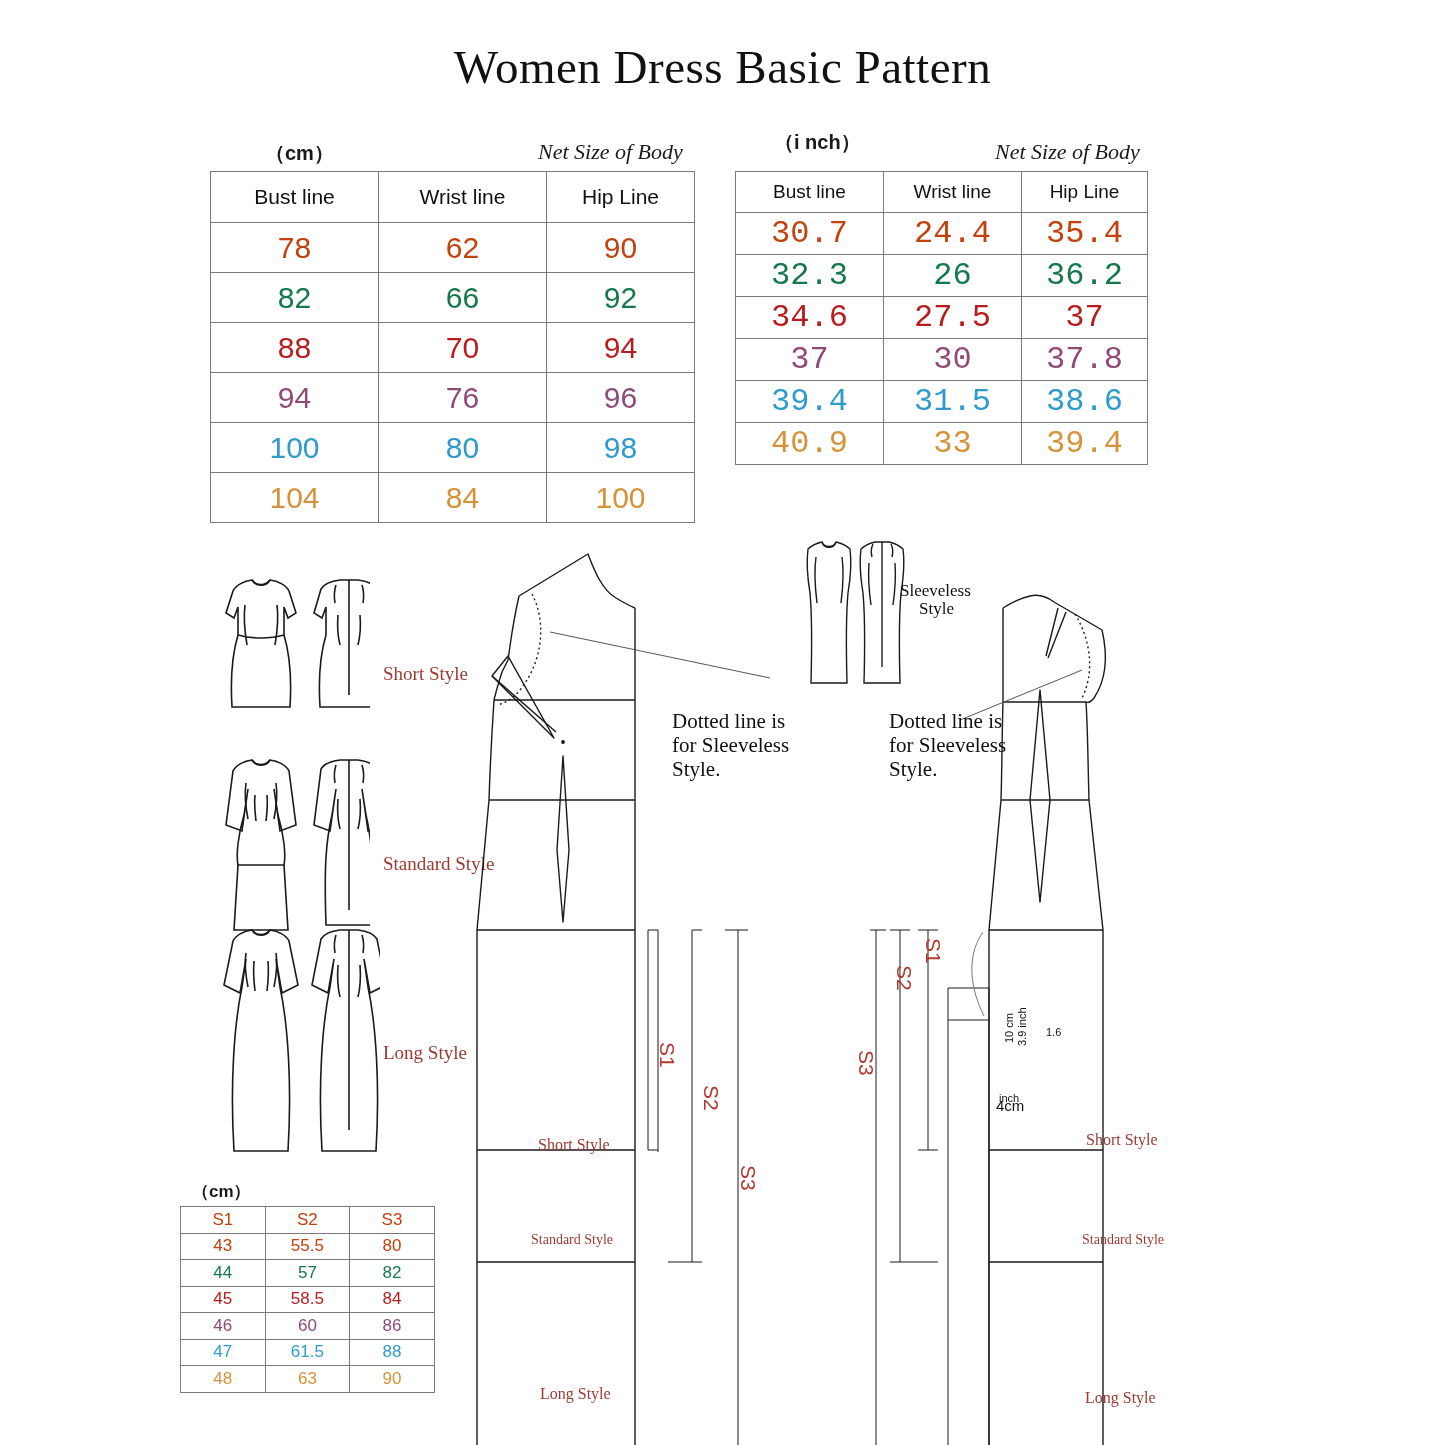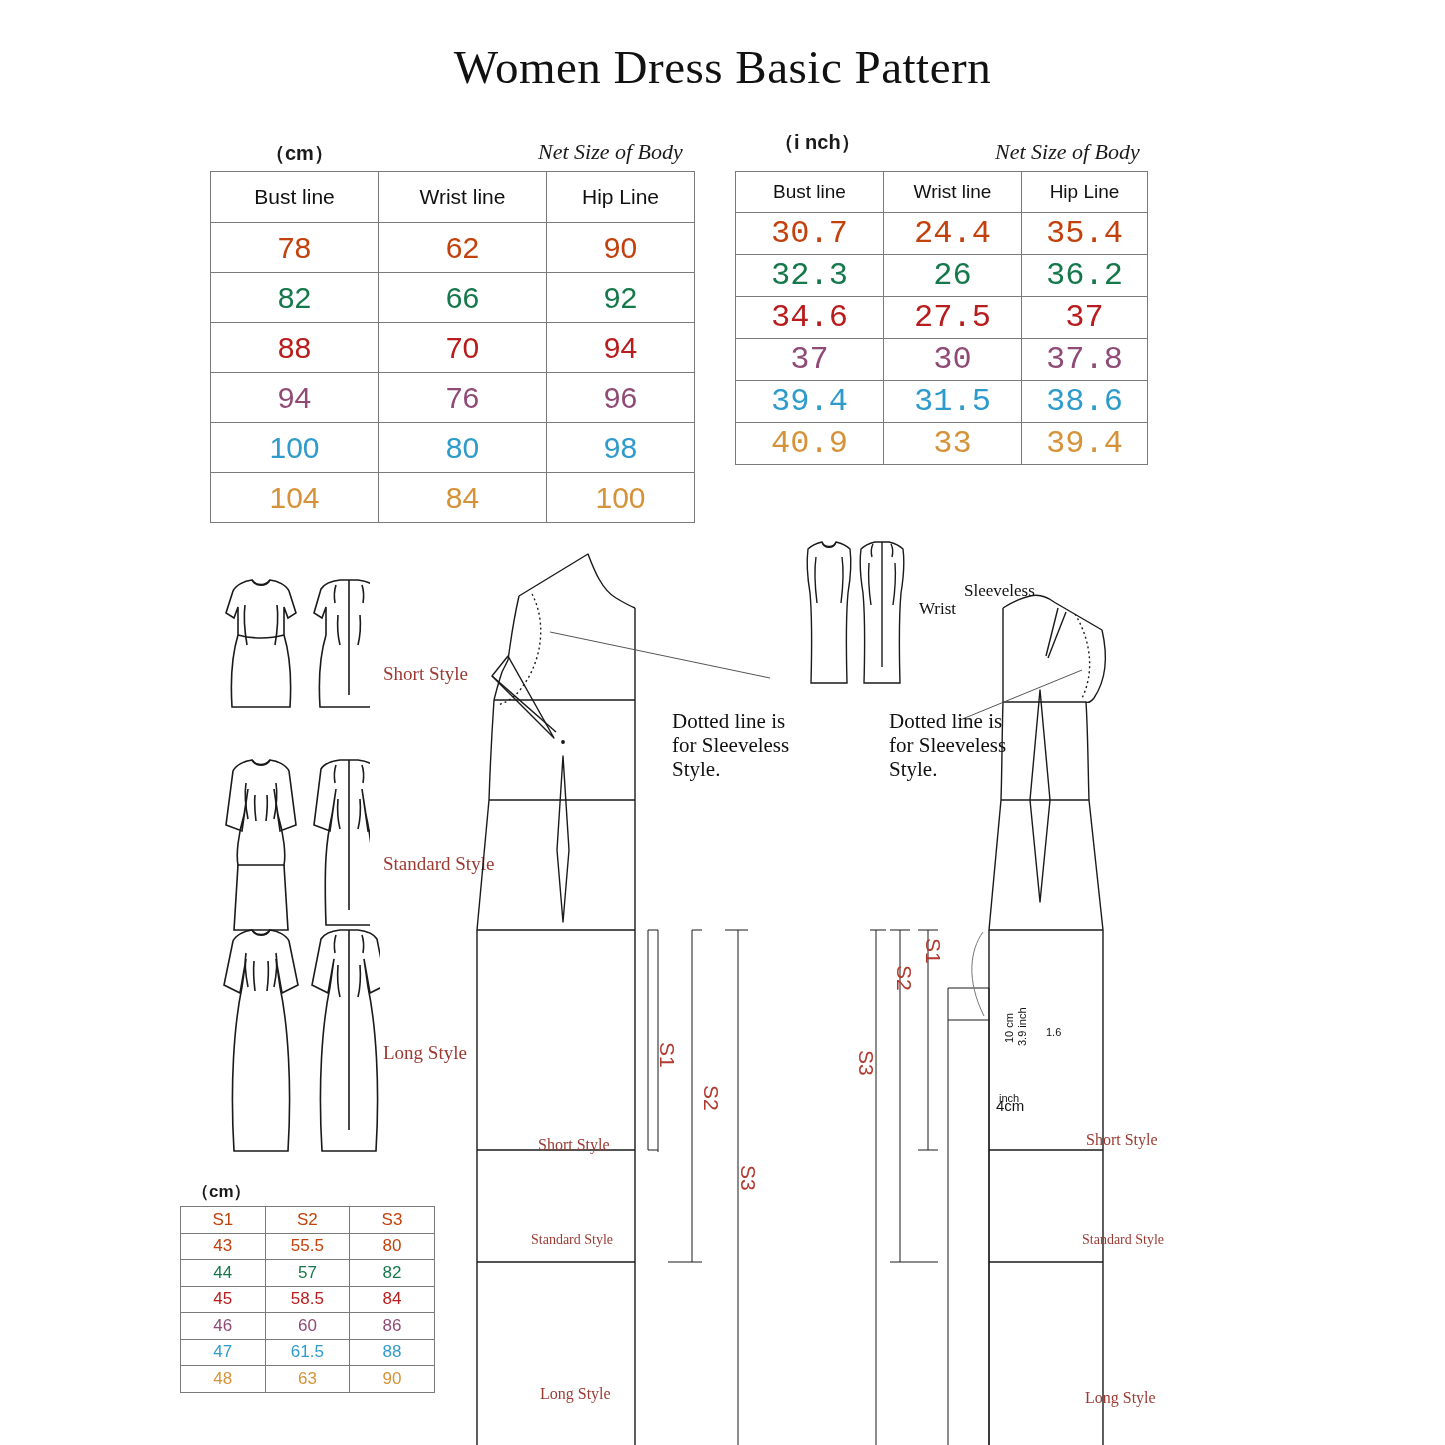--- a/index.html
+++ b/index.html
@@ -389,22 +389,22 @@
                  C22 110 22 80 20 58 C18 46 16 30 18 14 Z"></path>
         <path d="M39 7 L39 132"></path>
         <path d="M30 9 C28 13 28 18 29 22"></path>
         <path d="M48 9 C50 13 50 18 49 22"></path>
         <path d="M26 28 C25 42 26 56 28 70"></path>
         <path d="M52 28 C53 42 52 56 50 70"></path>
       </g>
     </svg>
   </div>
 
-  <div class="anno anno-sleeveless" style="left:964px; top:581px;">Sleeveless</div>
-  <div class="anno anno-sleeveless" style="left:919px; top:599px;">Wrist</div>
+  <div class="anno anno-sleeveless" style="left:900px; top:581px;">Sleeveless</div>
+  <div class="anno anno-sleeveless" style="left:919px; top:599px;">Style</div>
 
   <div class="drawing" style="left:470px; top:550px;">
     <svg width="300" height="910" viewBox="0 0 300 910" fill="none" stroke="#1a1a1a" stroke-width="1.4" stroke-linejoin="round">
 
       <g>
 
         <path d="M49 46 L118 4 C124 20 132 40 146 48 C156 54 160 56 165 58"></path>
 
         <path d="M49 46 C44 68 42 82 40 96"></path>
 

